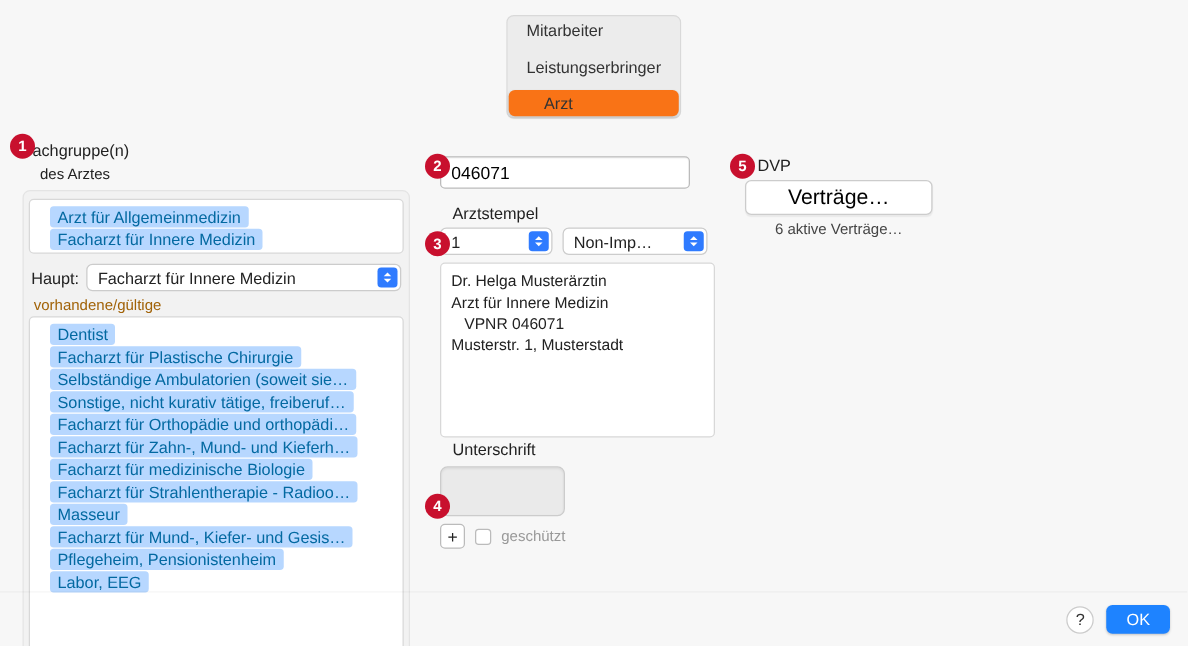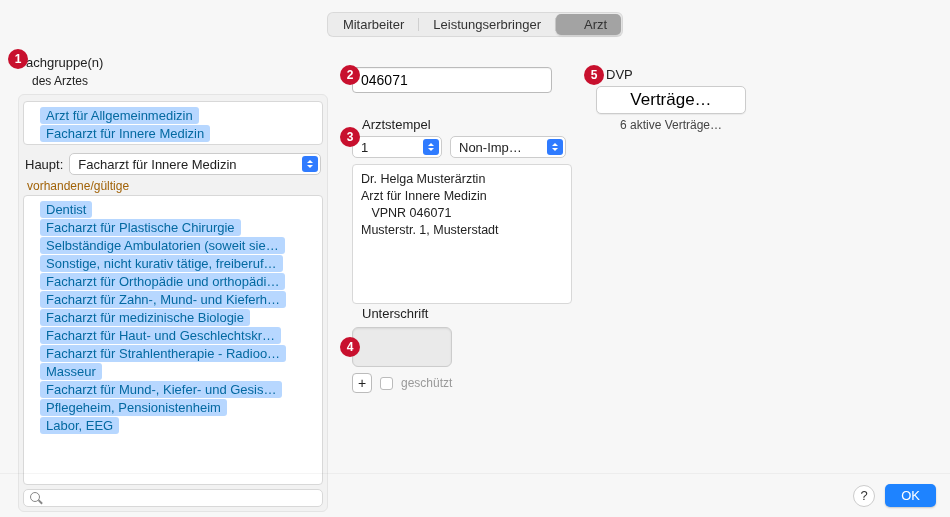--- a/index.html
+++ b/index.html
@@ -17,29 +17,30 @@
     display: flex;
     justify-content: center;
     padding-top: 12px;
   }
   .seg {
     display: flex;
     background: #ececec;
     border-radius: 6px;
     padding: 2px;
     box-shadow: inset 0 0 0 1px rgba(0,0,0,0.08);
+    flex-direction: column;
   }
   .seg-item {
     padding: 3px 14px;
     border-radius: 5px;
     color: #333;
     cursor: default;
   }
   .seg-item.active {
-    background: #a3a3a3;
+    background: #f97316;
     box-shadow: 0 1px 2px rgba(0,0,0,0.15);
     padding-left: 28px;
   }
   .seg-sep { width: 1px; background: rgba(0,0,0,0.12); margin: 4px 0; }
   .content {
     display: flex;
     gap: 24px;
     padding: 18px 18px 0 18px;
   }
   .col { position: relative; }
@@ -217,40 +218,39 @@
       </div>
       <div class="section-header">vorhandene/gültige</div>
       <div class="big-list">
         <span class="chip">Dentist</span>
         <span class="chip">Facharzt für Plastische Chirurgie</span>
         <span class="chip">Selbständige Ambulatorien (soweit sie…</span>
         <span class="chip">Sonstige, nicht kurativ tätige, freiberuf…</span>
         <span class="chip">Facharzt für Orthopädie und orthopädi…</span>
         <span class="chip">Facharzt für Zahn-, Mund- und Kieferh…</span>
         <span class="chip">Facharzt für medizinische Biologie</span>
-        <span class="chip">Facharzt für Haut- und Geschlechtskr…</span>
         <span class="chip">Facharzt für Strahlentherapie - Radioo…</span>
         <span class="chip">Masseur</span>
         <span class="chip">Facharzt für Mund-, Kiefer- und Gesis…</span>
         <span class="chip">Pflegeheim, Pensionistenheim</span>
         <span class="chip">Labor, EEG</span>
       </div>
       <div class="search-row">
         <span class="search-ic"></span>
       </div>
     </div>
   </div>
 
   <div class="col col-mid">
     <div class="num-badge" style="left:-12px; top:10px;">2</div>
     <div style="height:12px;"></div>
     <input class="text-input" value="046071" style="">
 
     <div class="num-badge" style="left:-12px; top:72px;">3</div>
-    <div class="label" style="padding-left:10px; margin-top:24px;">Arztstempel</div>
+    <div class="label" style="padding-left:10px; margin-top:12px;">Arztstempel</div>
     <div class="stempel-row">
       <div class="select" style="width:90px;">
         <span>1</span>
         <span class="select-arrows"></span>
       </div>
       <div class="select" style="width:116px;align-items:flex-end;">
         <span>Non-Imp…</span>
         <span class="select-arrows"></span>
       </div>
     </div>

